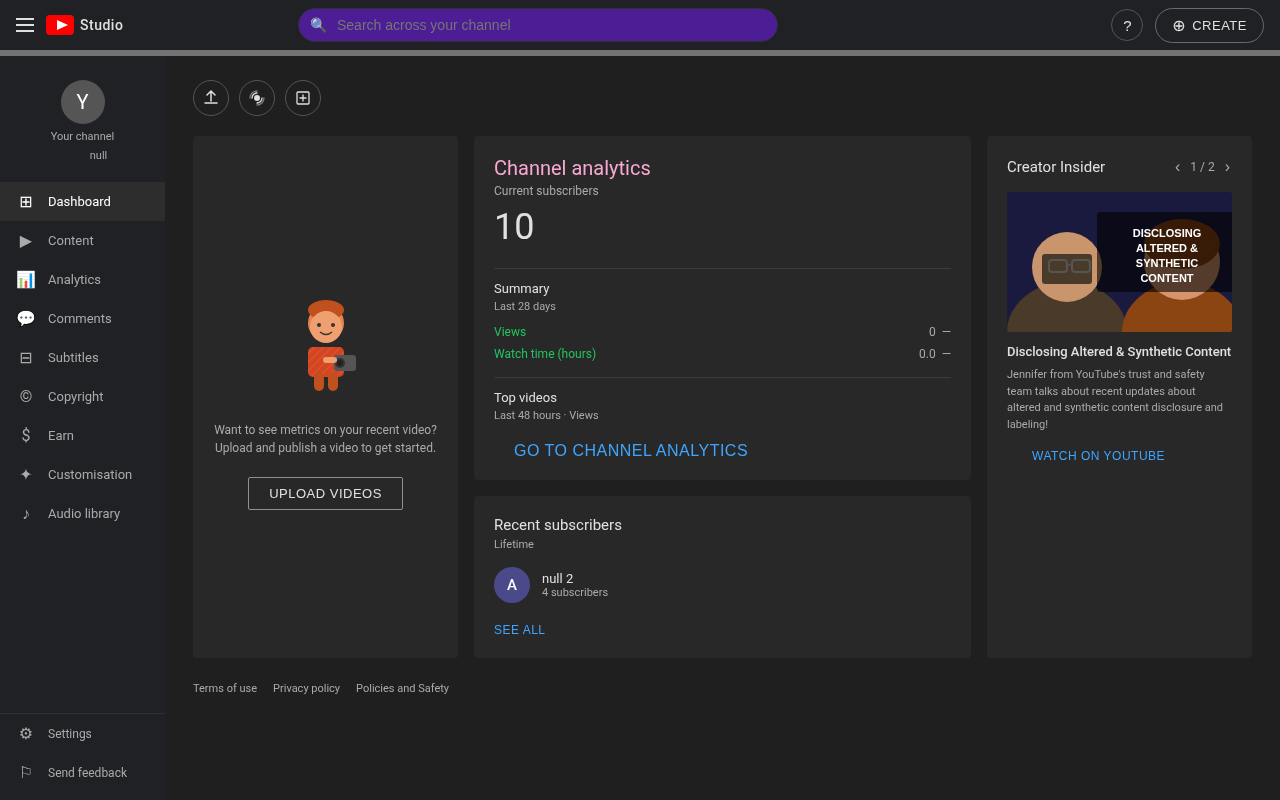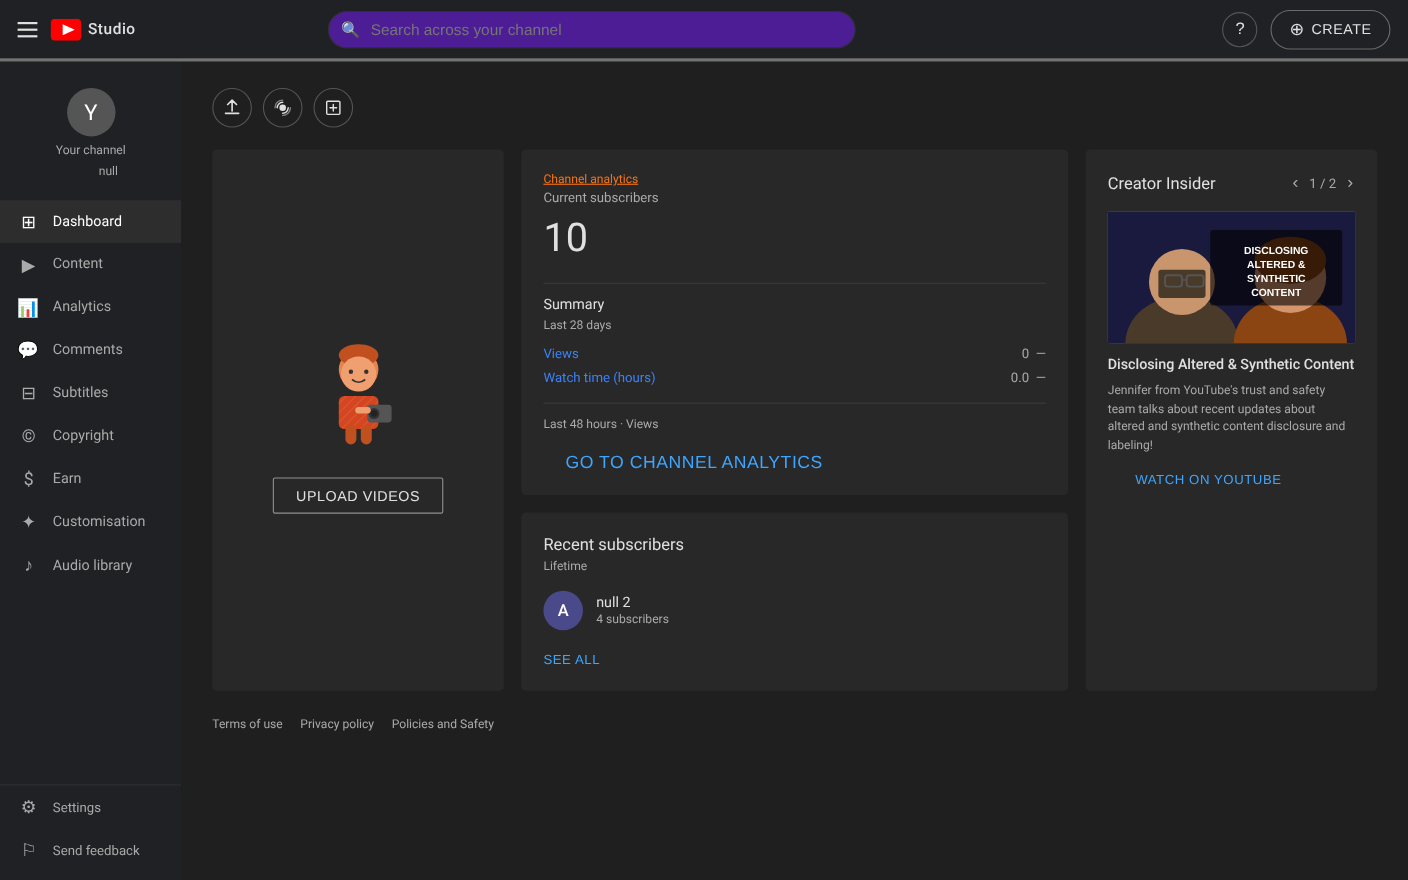--- a/index.html
+++ b/index.html
@@ -16,21 +16,21 @@
 
     
     .topnav {
       height: 56px;
       background: #202124;
       display: flex;
       align-items: center;
       padding: 0 16px;
       gap: 16px;
       flex-shrink: 0;
-      border-bottom: 3px solid #737373;
+      border-bottom: 6px solid #737373;
     }
     .topnav-left {
       display: flex;
       align-items: center;
       gap: 12px;
     }
     .hamburger {
       cursor: pointer;
       display: flex;
       flex-direction: column;
@@ -279,24 +279,23 @@
       color: #e0e0e0;
       padding: 8px 20px;
       font-size: 13px;
       cursor: pointer;
       letter-spacing: 0.5px;
       border-radius: 2px;
     }
 
     
     .analytics-card-title {
-      font-size: 11px;
-      color: #f97316;
+      font-size: 20px;
+      color: #f9a8d4;
       margin-bottom: 4px;
-      text-decoration: underline;
     }
     .analytics-subscribers-label {
       font-size: 12px;
       color: #aaa;
       margin-bottom: 8px;
     }
     .analytics-big-number {
       font-size: 36px;
       color: #e0e0e0;
       margin-bottom: 20px;
@@ -317,21 +316,21 @@
       margin-bottom: 12px;
     }
     .analytics-row {
       display: flex;
       justify-content: space-between;
       align-items: center;
       margin-bottom: 8px;
     }
     .analytics-row-label {
       font-size: 12px;
-      color: #3b82f6;
+      color: #22c55e;
     }
     .analytics-row-value {
       display: flex;
       align-items: center;
       gap: 6px;
       font-size: 12px;
       color: #aaa;
     }
     .analytics-divider2 {
       border: none;
@@ -384,25 +383,25 @@
     .creator-nav-btn {
       background: none;
       border: none;
       color: #aaa;
       cursor: pointer;
       font-size: 16px;
       padding: 2px;
     }
     .creator-thumbnail {
       width: 100%;
-      height: 120px;
+      height: 140px;
       border-radius: 2px;
       overflow: hidden;
       margin-bottom: 12px;
-      background: #4d7c0f;
+      background: #7f1d1d;
       position: relative;
     }
     .creator-video-title {
       font-size: 13px;
       color: #e0e0e0;
       margin-bottom: 8px;
       font-weight: 500;
     }
     .creator-video-desc {
       font-size: 11px;
@@ -638,20 +637,21 @@
           <line x1="68" y1="75" x2="60" y2="75" stroke="#f0a070" stroke-width="6" stroke-linecap="round"></line>
 
           <rect x="48" y="88" width="10" height="18" rx="5" fill="#c0501e"></rect>
           <rect x="62" y="88" width="10" height="18" rx="5" fill="#c0501e"></rect>
           <defs>
             <pattern id="stripes" patternUnits="userSpaceOnUse" width="6" height="6" patternTransform="rotate(45)">
               <line x1="0" y1="0" x2="0" y2="6" stroke="#fff" stroke-width="2" opacity="0.2"></line>
             </pattern>
           </defs>
         </svg>
+        <p class="upload-text">Want to see metrics on your recent video? Upload and publish a video to get started.</p>
         <button class="upload-btn">UPLOAD VIDEOS</button>
       </div>
 
       <div style="display:flex;flex-direction:column;gap:16px;">
 
         <div class="card">
           <div class="analytics-card-title">Channel analytics</div>
           <div class="analytics-subscribers-label">Current subscribers</div>
           <div class="analytics-big-number">10</div>
 
@@ -670,20 +670,21 @@
           <div class="analytics-row">
             <span class="analytics-row-label">Watch time (hours)</span>
             <span class="analytics-row-value">
               <span>0.0</span>
               <span>—</span>
             </span>
           </div>
 
           <hr class="analytics-divider2">
 
+          <div class="top-videos-title">Top videos</div>
           <div class="top-videos-sub">Last 48 hours  ·  Views</div>
 
           <button class="goto-analytics">GO TO CHANNEL ANALYTICS</button>
         </div>
 
         <div class="card">
           <div class="recent-subs-title">Recent subscribers</div>
           <div class="recent-subs-lifetime">Lifetime</div>
 
           <div class="subscriber-item">

